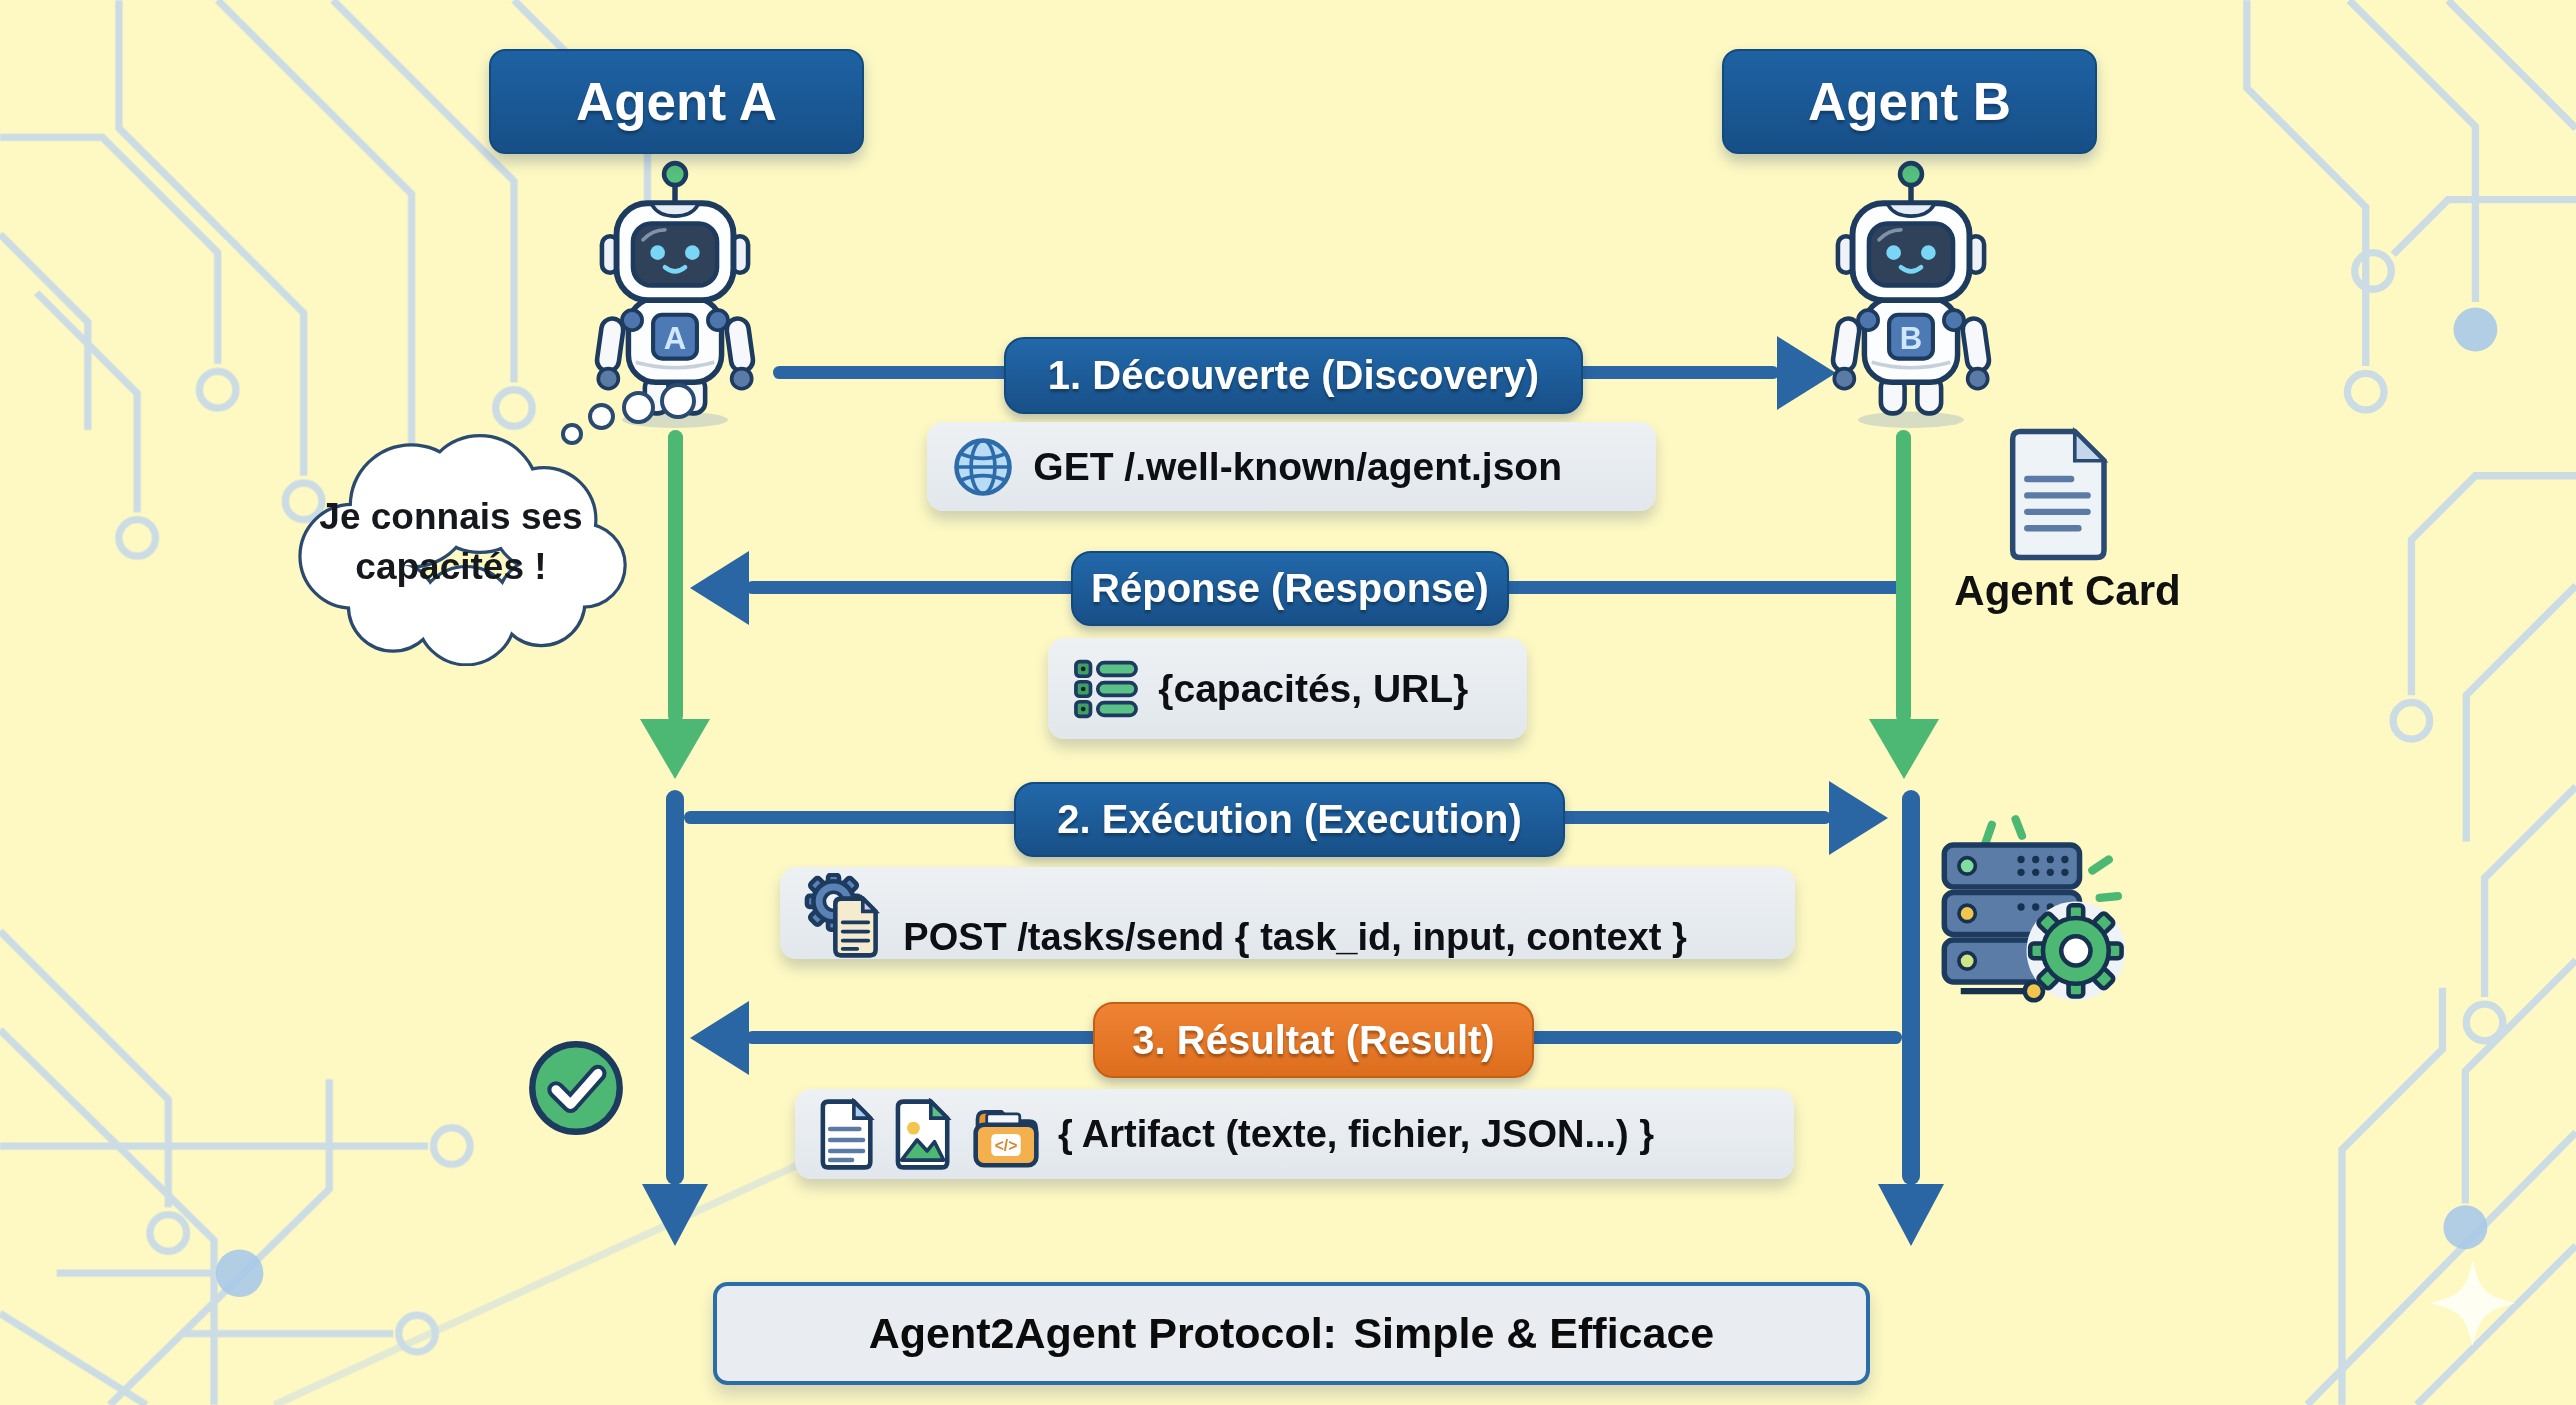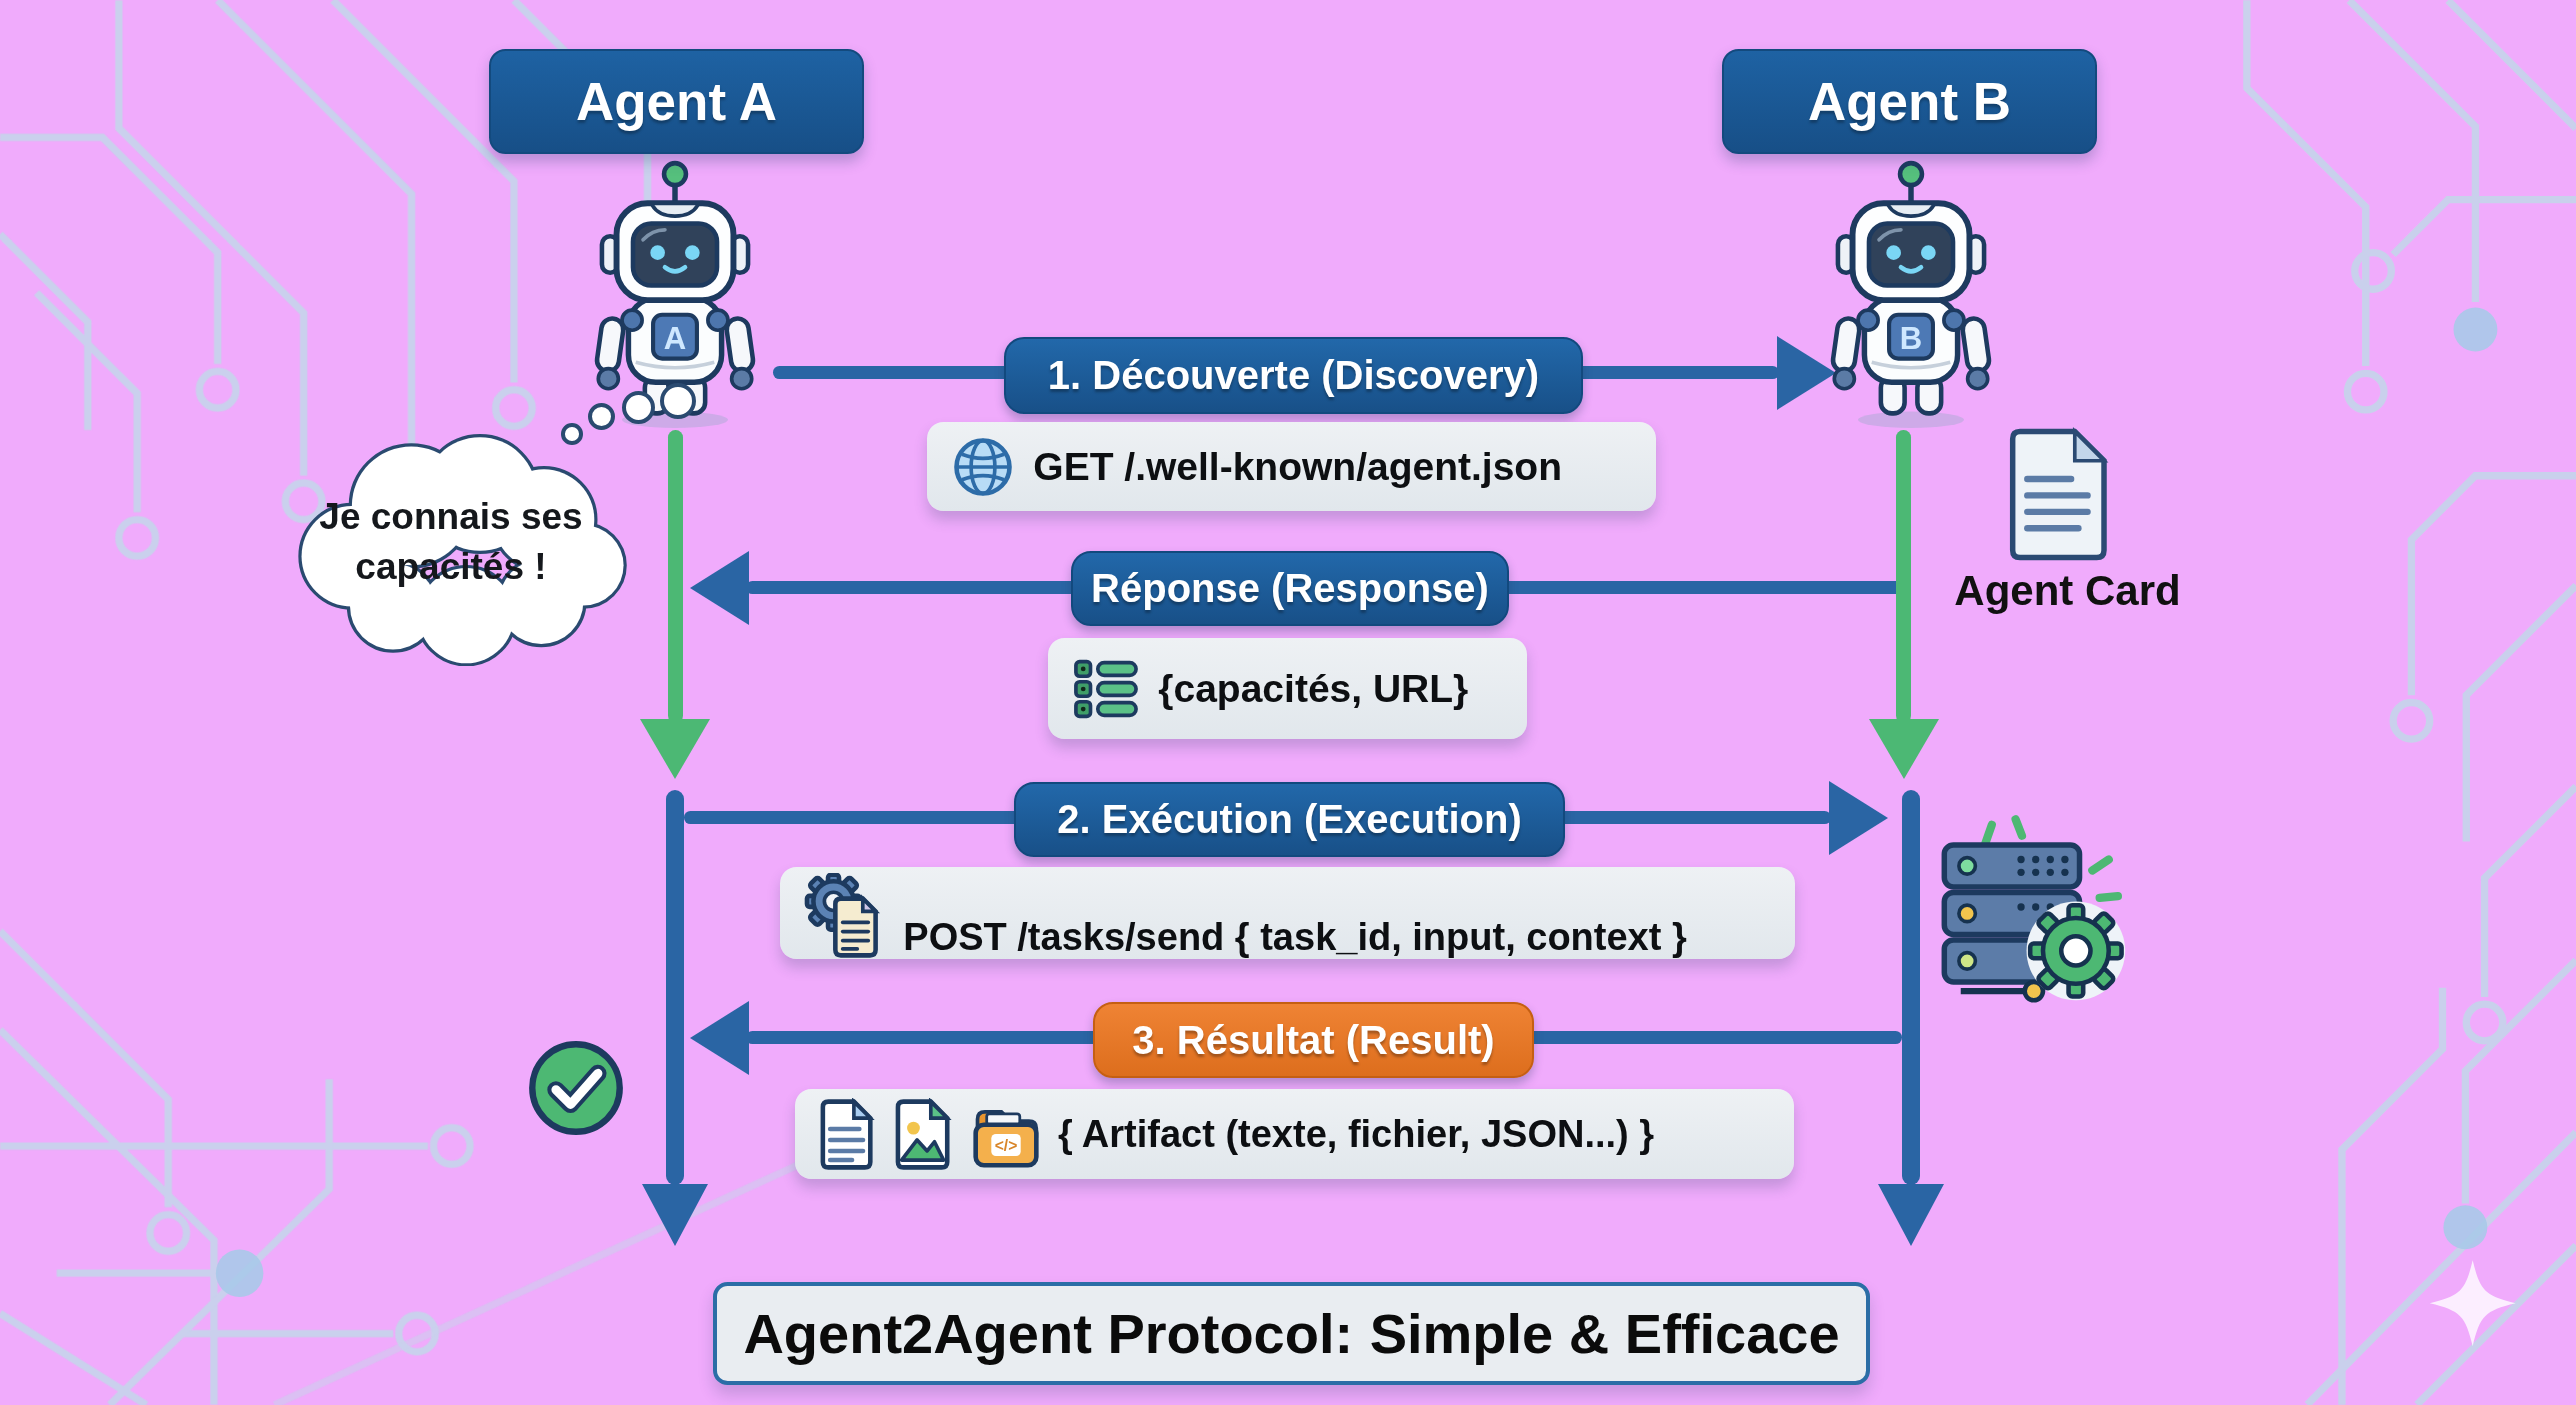--- a/index.html
+++ b/index.html
@@ -1,18 +1,18 @@
 <!DOCTYPE html>
 <html style="font-size:14.6px"><head>
 <meta charset="utf-8">
 <style>
   html,body{margin:0;padding:0;background:#eaf2fb;}
   .stage{
     position:relative;width:2576px;height:1405px;overflow:hidden;
-    background:#f0abfc;
+    background:#fef9c3;
     font-family:"Liberation Sans", sans-serif;
   }
   .abs{position:absolute;}
   
   .bg-svg{position:absolute;top:0;z-index:0;pointer-events:none;}
   
   .agent-header{
     position:absolute;width:371px;height:101px;border-radius:16.5px;
     background:linear-gradient(180deg,#1e62a3,#174f87);
     border:2.7px solid #134a7e;
@@ -64,21 +64,21 @@
   .processing-label{
     position:absolute;z-index:5;text-align:center;color:#1e3c64;
     font-size:28px;font-weight:800;letter-spacing:0.5px;line-height:1.35;
   }
   
   .footer-banner{
     position:absolute;border-radius:14.6px;z-index:5;
     background:#e9edf1;border:4.6px solid #2b6da6;
     box-shadow:0 9.1px 14.6px rgba(20,50,90,.18);
     display:flex;align-items:center;justify-content:center;gap:16.5px;
-    color:#0b0b0b;font-size:56px;white-space:nowrap;
+    color:#0b0b0b;font-size:43px;white-space:nowrap;
   }
   .footer-banner .t1{font-weight:800;}
   .footer-banner .t2{font-weight:700;}
   .z4{z-index:4;}
 </style>
 </head>
 <body>
 
 <div class="stage">
 

